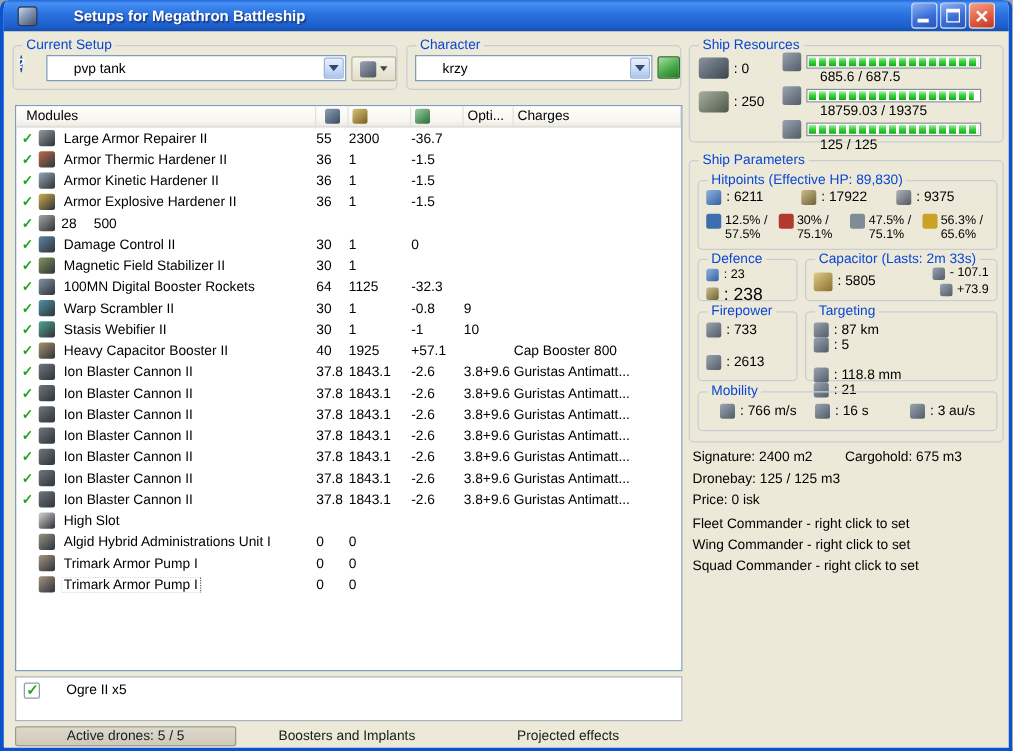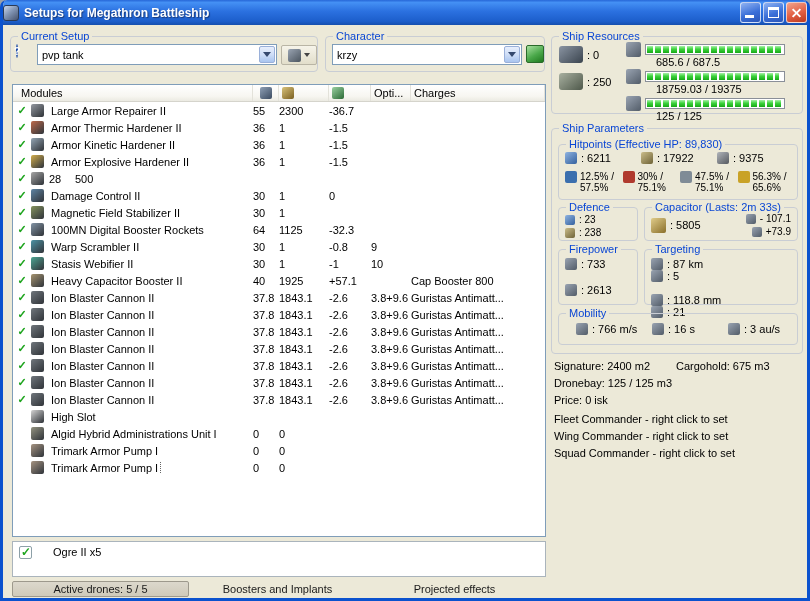--- a/index.html
+++ b/index.html
@@ -3,21 +3,21 @@
 <meta charset="utf-8">
 <style>
   *{margin:0;padding:0;box-sizing:border-box;}
   html,body{background:#9aa0a8;}
   body{font-family:"Liberation Sans",sans-serif;font-size:11px;color:#000;}
   .window{position:relative;width:810px;height:601px;background:#ECE9D8;
     border:3px solid #0B52CE;border-top:none;border-radius:7px 7px 0 0;overflow:hidden;}
   
   .titlebar{position:relative;height:25px;margin:-0px -3px 0 -3px;
     background:linear-gradient(180deg,#2767d8 0%,#4490f4 10%,#2b71e0 45%,#1c5ecb 85%,#154fae 100%);
-    border-radius:6px 6px 0 0;display:flex;align-items:center;padding:0 3px;}
+    border-radius:6px 6px 0 0;display:flex;align-items:center;padding:0 14px;gap:24px;}
   .app-icon{width:16px;height:16px;border-radius:3px;margin-right:5px;flex:0 0 auto;
     background:linear-gradient(140deg,#cdd8ea 0%,#8396b5 45%,#46536d 100%);
     border:1px solid #2a3a55;}
   .title-text{color:#fff;font-weight:bold;font-size:12px;text-shadow:1px 1px 1px #1a3a7a;flex:1 1 auto;
     white-space:nowrap;overflow:hidden;}
   .winbtns{display:flex;gap:2px;}
   .wbtn{width:21px;height:21px;border:1px solid rgba(255,255,255,.7);border-radius:3px;position:relative;cursor:pointer;}
   .wbtn.bl{background:linear-gradient(160deg,#8fb2f2 0%,#3a6fd8 55%,#2a56b8 100%);}
   .wbtn.rd{background:linear-gradient(160deg,#f2a38c 0%,#e25f43 55%,#bb3a20 100%);}
   .g-min{position:absolute;left:4px;bottom:4px;width:9px;height:3px;background:#fff;}
@@ -26,21 +26,21 @@
   .g-x1{transform:rotate(45deg);} .g-x2{transform:rotate(-45deg);}
   
   .client{position:absolute;left:0;top:25px;right:0;bottom:0;}
   .abs{position:absolute;}
   
   .group,.panel{position:absolute;border:1px solid #c9cdd4;border-radius:4px;}
   .group-label,.panel-label{position:absolute;top:-7px;left:7px;background:#ECE9D8;color:#0a46d4;
     padding:0 3px;font-size:11px;white-space:nowrap;line-height:13px;}
   
   .combo{position:absolute;height:21px;background:#fff;border:1px solid #7F9DB9;display:flex;align-items:center;cursor:pointer;}
-  .combo-text{flex:1 1 auto;padding:0 4px;white-space:nowrap;overflow:hidden;}
+  .combo-text{flex:1 1 auto;padding:0 21px;white-space:nowrap;overflow:hidden;}
   .combo-btn{flex:0 0 16px;height:17px;margin:1px;border:1px solid #9ab0d9;border-radius:2px;
     background:linear-gradient(180deg,#e8effc 0%,#cfdef7 50%,#a9c5ef 100%);display:flex;align-items:center;justify-content:center;}
   .combo-arrow{width:0;height:0;border-left:4px solid transparent;border-right:4px solid transparent;border-top:5px solid #35496e;}
   .help-btn{width:17px;height:17px;border-radius:50%;cursor:pointer;
     background:radial-gradient(circle at 35% 30%,#8ebcf8,#2a66d4 70%,#1a4aa8);position:relative;border:1px solid #1a4aa8;}
   .help-btn::after{content:"?";position:absolute;left:0;top:0;width:100%;height:100%;color:#fff;font-weight:bold;
     font-size:11px;display:flex;align-items:center;justify-content:center;}
   .tool-btn{position:absolute;width:36px;height:20px;border:1px solid #b9b5a5;border-radius:2px;cursor:pointer;
     background:linear-gradient(180deg,#f6f4ea,#e2deca);display:flex;align-items:center;justify-content:center;gap:3px;}
   .tool-btn .micon{width:13px;height:13px;border-radius:2px;background:linear-gradient(140deg,#9aa4b2,#4a545e);}
@@ -514,21 +514,21 @@
 
       <div class="panel" style="left:6px;top:78px;width:80px;height:34px;">
         <span class="panel-label">Defence</span>
         <div class="two-col-left" style="gap:2px;">
           <div class="statrow">
               <span class="icon i10 i-shield"></span>
               <span style="font-size:10px;">: 23</span>
             </div>
           <div class="statrow">
               <span class="icon i10 i-armor"></span>
-              <span style="font-size:10px;">: 238</span>
+              <span style="font-size:14px;">: 238</span>
             </div>
         </div>
       </div>
 
       <div class="panel" style="left:92px;top:78px;width:154px;height:34px;">
         <span class="panel-label">Capacitor (Lasts: 2m 33s)</span>
         <div class="cap-flex">
           <div class="statrow">
               <span class="icon i15 i-cap"></span>
               <span>: 5805</span>

